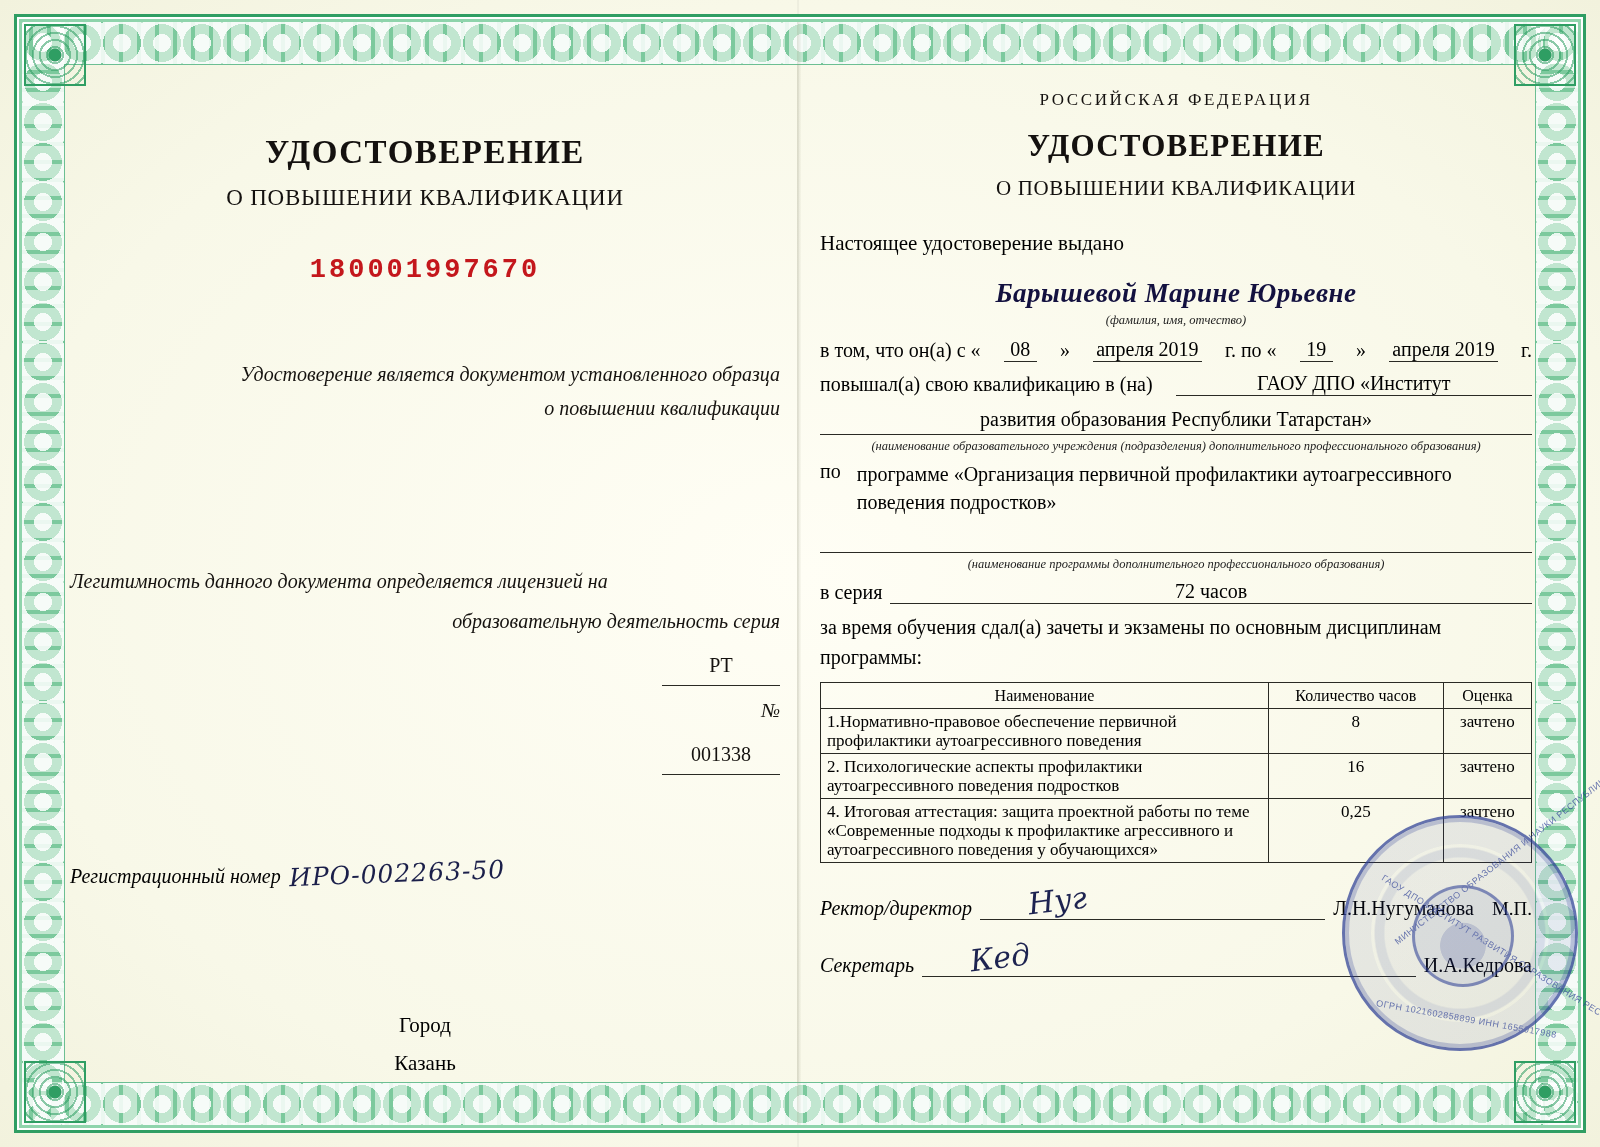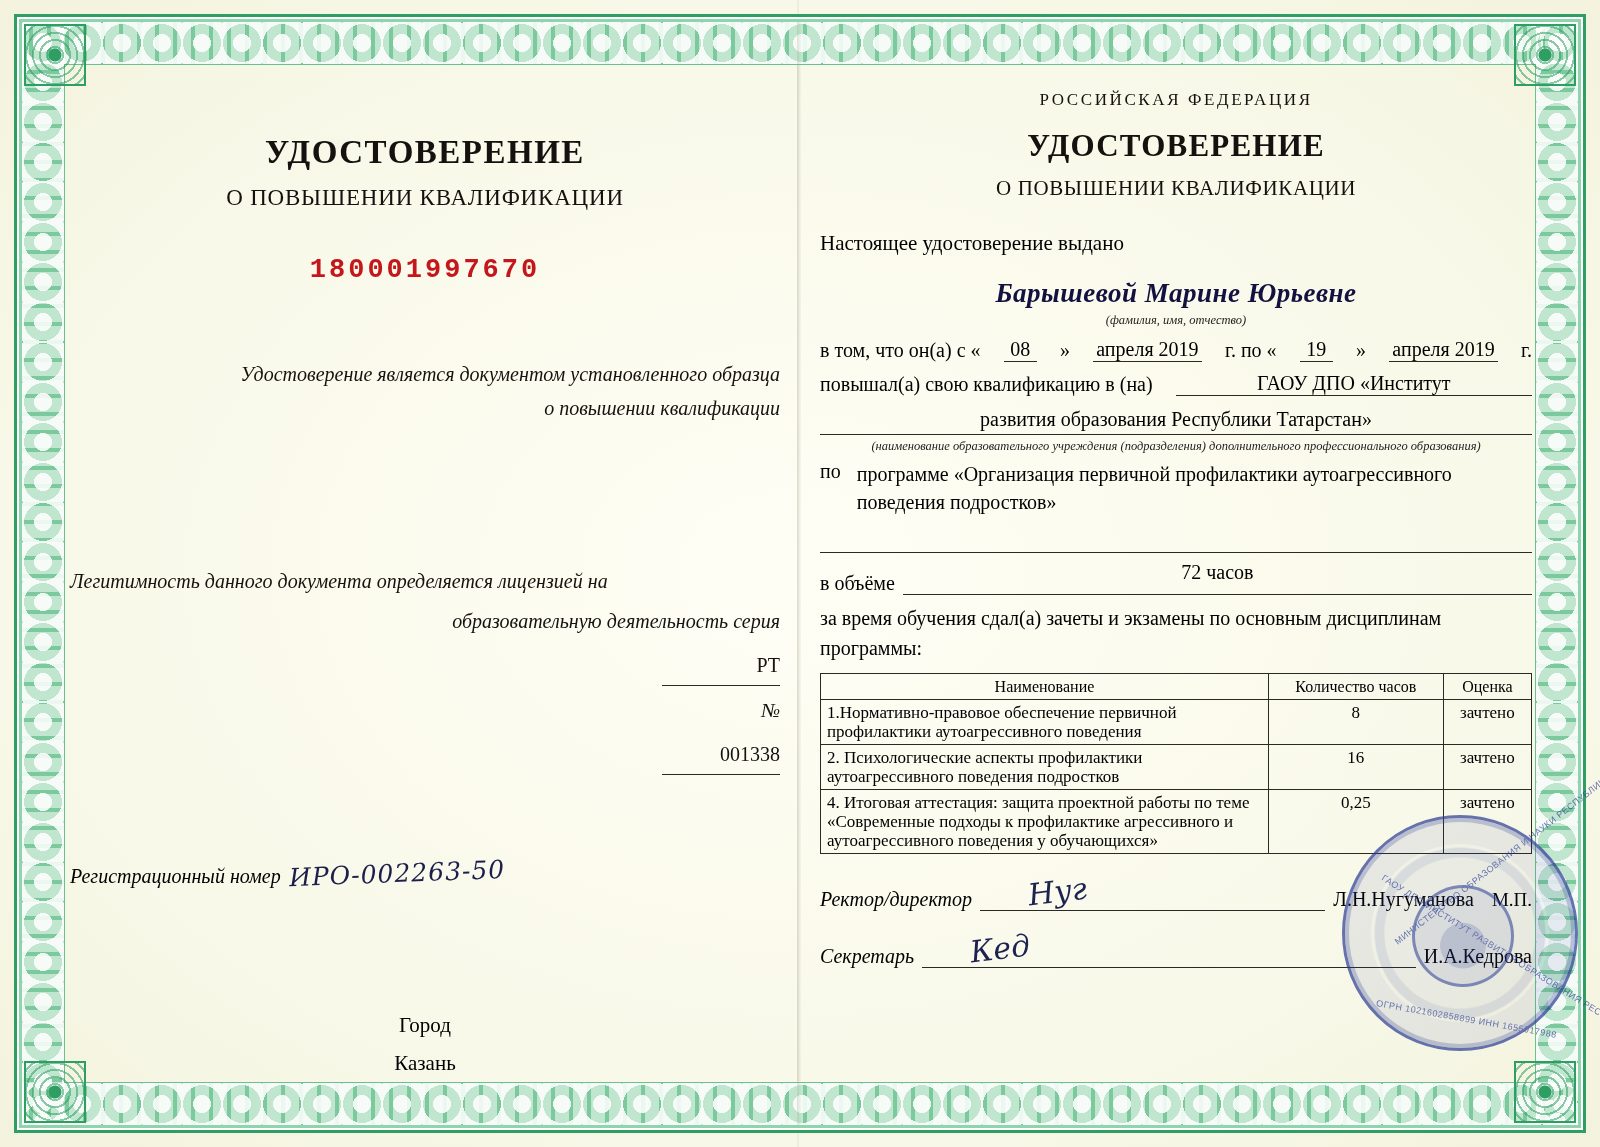--- a/index.html
+++ b/index.html
@@ -86,21 +86,21 @@
     text-align:center;color:#c4171c;font-weight:bold;font-size:27px;
     letter-spacing:3px;margin-top:44px;font-family:"Liberation Mono", monospace;
   }
   .legal{
     margin-top:72px;text-align:right;font-style:italic;font-size:20px;line-height:34px;color:#15120f;
   }
   .legit{
     margin-top:136px;font-style:italic;font-size:20px;line-height:40px;color:#15120f;
   }
   .legit .row2{display:flex;align-items:flex-end;gap:4px;white-space:nowrap;flex-direction:column;}
-  .ul{display:inline-block;border-bottom:1px solid #2a2a24;text-align:right;font-style:normal;}
+  .ul{display:inline-block;border-bottom:1px solid #2a2a24;text-align:center;font-style:normal;}
   .ul.series{width:118px}
   .ul.num{width:118px}
   .regnum{
     margin-top:84px;font-style:italic;font-size:20px;display:flex;align-items:flex-end;gap:8px;
   }
   .hand{
     font-family:"DejaVu Serif", serif;font-style:italic;font-size:25px;color:#1b1f4a;
     transform:rotate(-2.2deg);letter-spacing:1px;
   }
   .city{
@@ -134,21 +134,21 @@
   .ins.d1{width:46px}
   .ins.mo{width:150px}
   .ins.d2{width:46px}
   .ins.mo2{width:150px}
   .ins.org{flex:1;min-width:40px;padding:0 6px}
   .org2{margin-top:12px;text-align:center;font-size:20px;border-bottom:1px solid #2a2a24;padding-bottom:3px;}
   .prog-row{display:flex;font-size:20px;gap:16px;margin-top:6px;align-items:flex-start;}
   .prog-text{flex:1;line-height:28px;}
   .under-2{border-bottom:1px solid #2a2a24;height:30px;margin-top:6px;}
   .volume-row{display:flex;align-items:flex-end;font-size:20px;gap:8px;margin-top:8px;}
-  .volume-val{flex:1;text-align:center;border-bottom:1px solid #2a2a24;padding-bottom:10px;}
+  .volume-val{flex:1;text-align:center;border-bottom:1px solid #2a2a24;padding-bottom:0;}
   .exam-text{font-size:20px;line-height:30px;margin-top:8px;}
   table{border-collapse:collapse;width:100%;margin-top:10px;font-size:17px;}
   th,td{border:1px solid #2a2a24;padding:3px 6px;vertical-align:top;}
   th{font-weight:normal;text-align:center;font-size:16px;line-height:19px;}
   td.name{width:63%;line-height:19px;}
   td.hours,td.mark{text-align:center;}
   .sign-row{display:flex;align-items:flex-end;font-size:20px;margin-top:26px;gap:8px;}
   .sign-row .label{font-style:italic;text-align:center;}
   .sign-line{flex:1;border-bottom:1px solid #2a2a24;position:relative;height:30px;}
   .sign-ink{
@@ -266,23 +266,24 @@
     <div class="caption">(наименование образовательного учреждения (подразделения) дополнительного профессионального образования)</div>
 
     <div class="prog-row">
       <span>по</span>
       <span class="prog-text">
         <span>программе «Организация первичной профилактики аутоагрессивного</span><br>
         <span>поведения подростков»</span>
       </span>
     </div>
     <div class="under-2"></div>
+    <div class="caption">(наименование программы  дополнительного профессионального образования)</div>
 
     <div class="volume-row">
-      <span>в объёме</span>
+      <span>в серия</span>
       <span class="volume-val">72 часов</span>
     </div>
 
     <div class="exam-text">
       <span>за время обучения сдал(а) зачеты и экзамены по основным дисциплинам</span>
       <span>программы:</span>
     </div>
 
     <table>
       <thead>

